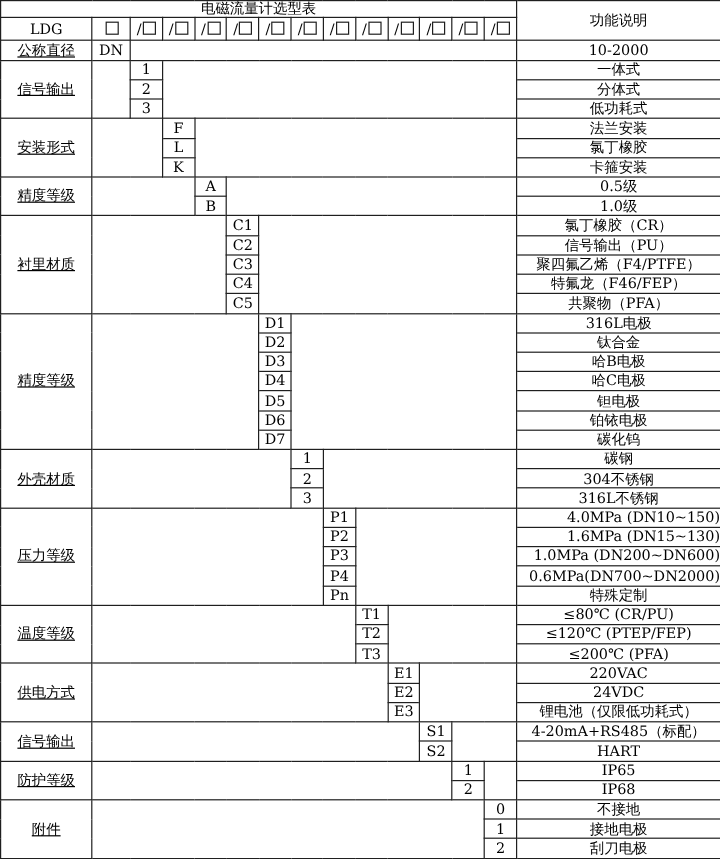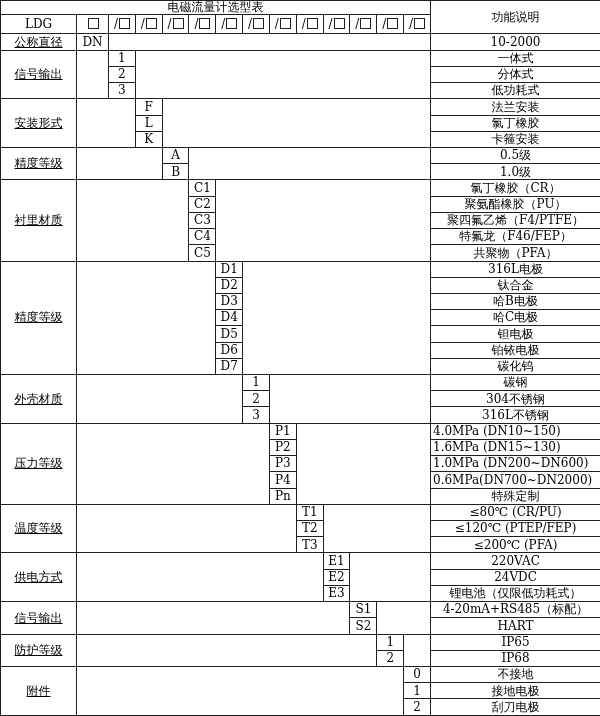--- a/index.html
+++ b/index.html
@@ -17,21 +17,21 @@
     font-size:12px;line-height:1.05;
     overflow:hidden;white-space:nowrap;
   }
   tr{height:16px;}
   tr.r-title{height:14px;}
   tr.r-model{height:19px;}
   td.title{font-size:13px;}
   td.fh{font-size:13px;}
   td.label{font-size:13px;text-decoration:underline;}
   td.model{text-align:left;padding-left:10px;font-size:12px;}
-  td.func.left{text-align:left;padding-left:2px;}
+  td.func.left{text-align:right;padding-left:2px;}
   td.boxcell{font-size:12px;}
   .cb{
     display:inline-block;width:9px;height:9px;
     border:1px solid #1f1f1f;vertical-align:-1px;margin-left:1px;
     background:#fff;
   }
 </style>
 </head>
 <body>
 
@@ -131,21 +131,21 @@
 
   <tr>
     <td class="label" rowspan="5">衬里材质</td>
     <td class="filler" colspan="4" rowspan="5"></td>
     <td class="code">C1</td>
     <td class="filler" colspan="8" rowspan="5"></td>
     <td class="func">氯丁橡胶（CR）</td>
   </tr>
   <tr>
     <td class="code">C2</td>
-    <td class="func">聚氨酯橡胶（PU）</td>
+    <td class="func">信号输出（PU）</td>
   </tr>
   <tr>
     <td class="code">C3</td>
     <td class="func">聚四氟乙烯（F4/PTFE）</td>
   </tr>
   <tr>
     <td class="code">C4</td>
     <td class="func">特氟龙（F46/FEP）</td>
   </tr>
   <tr>

